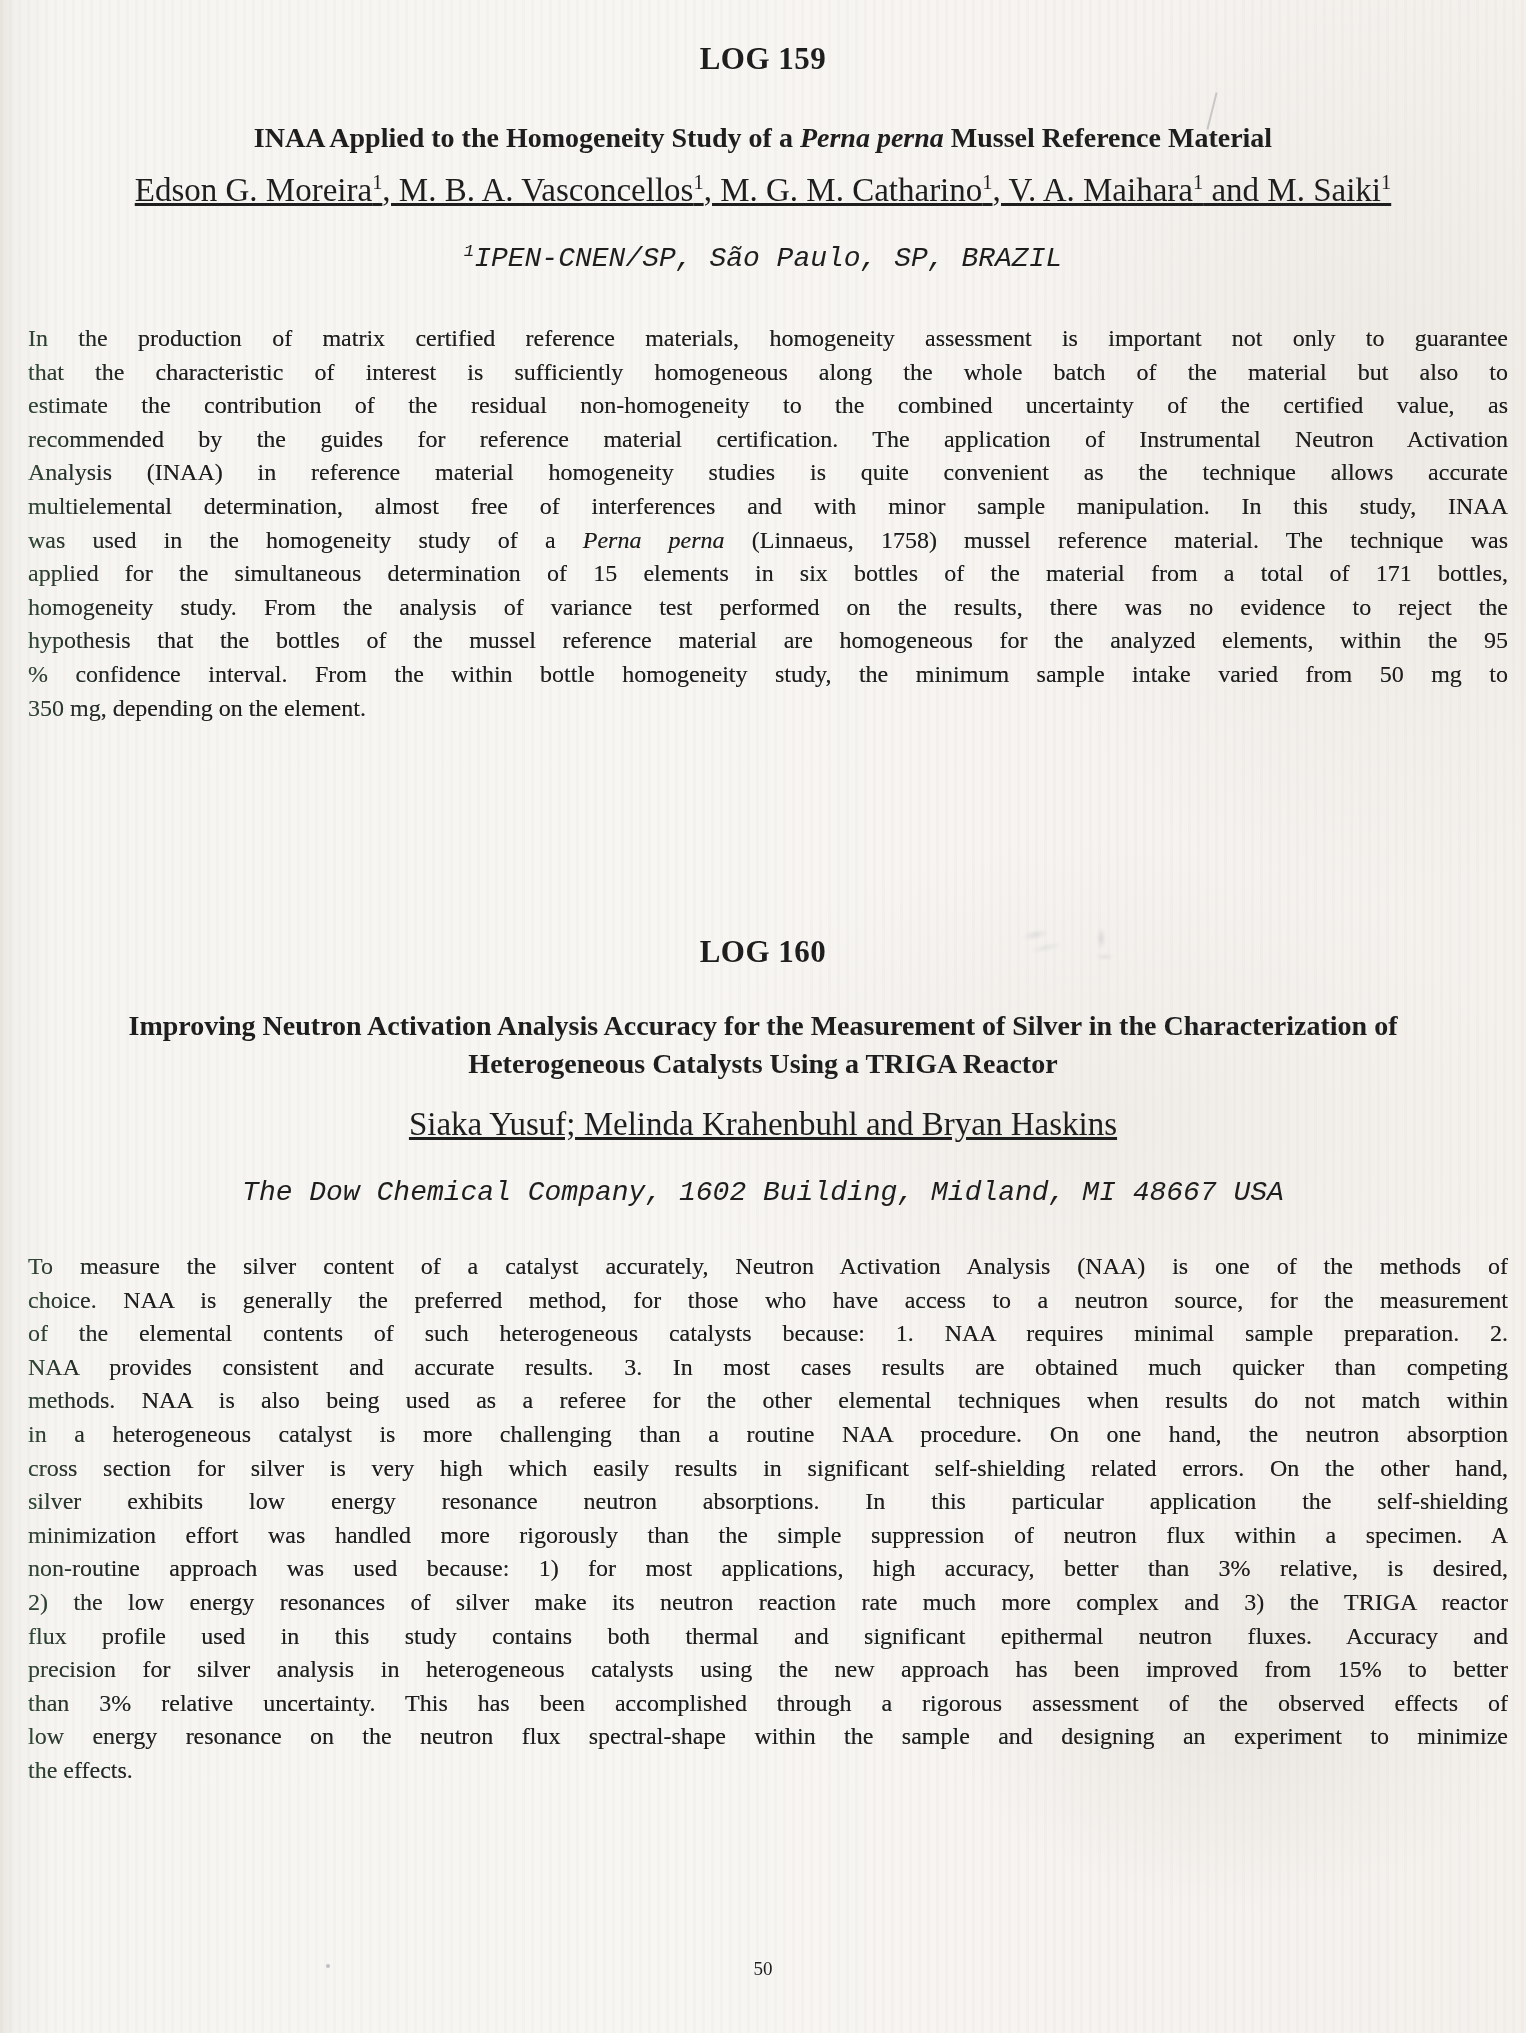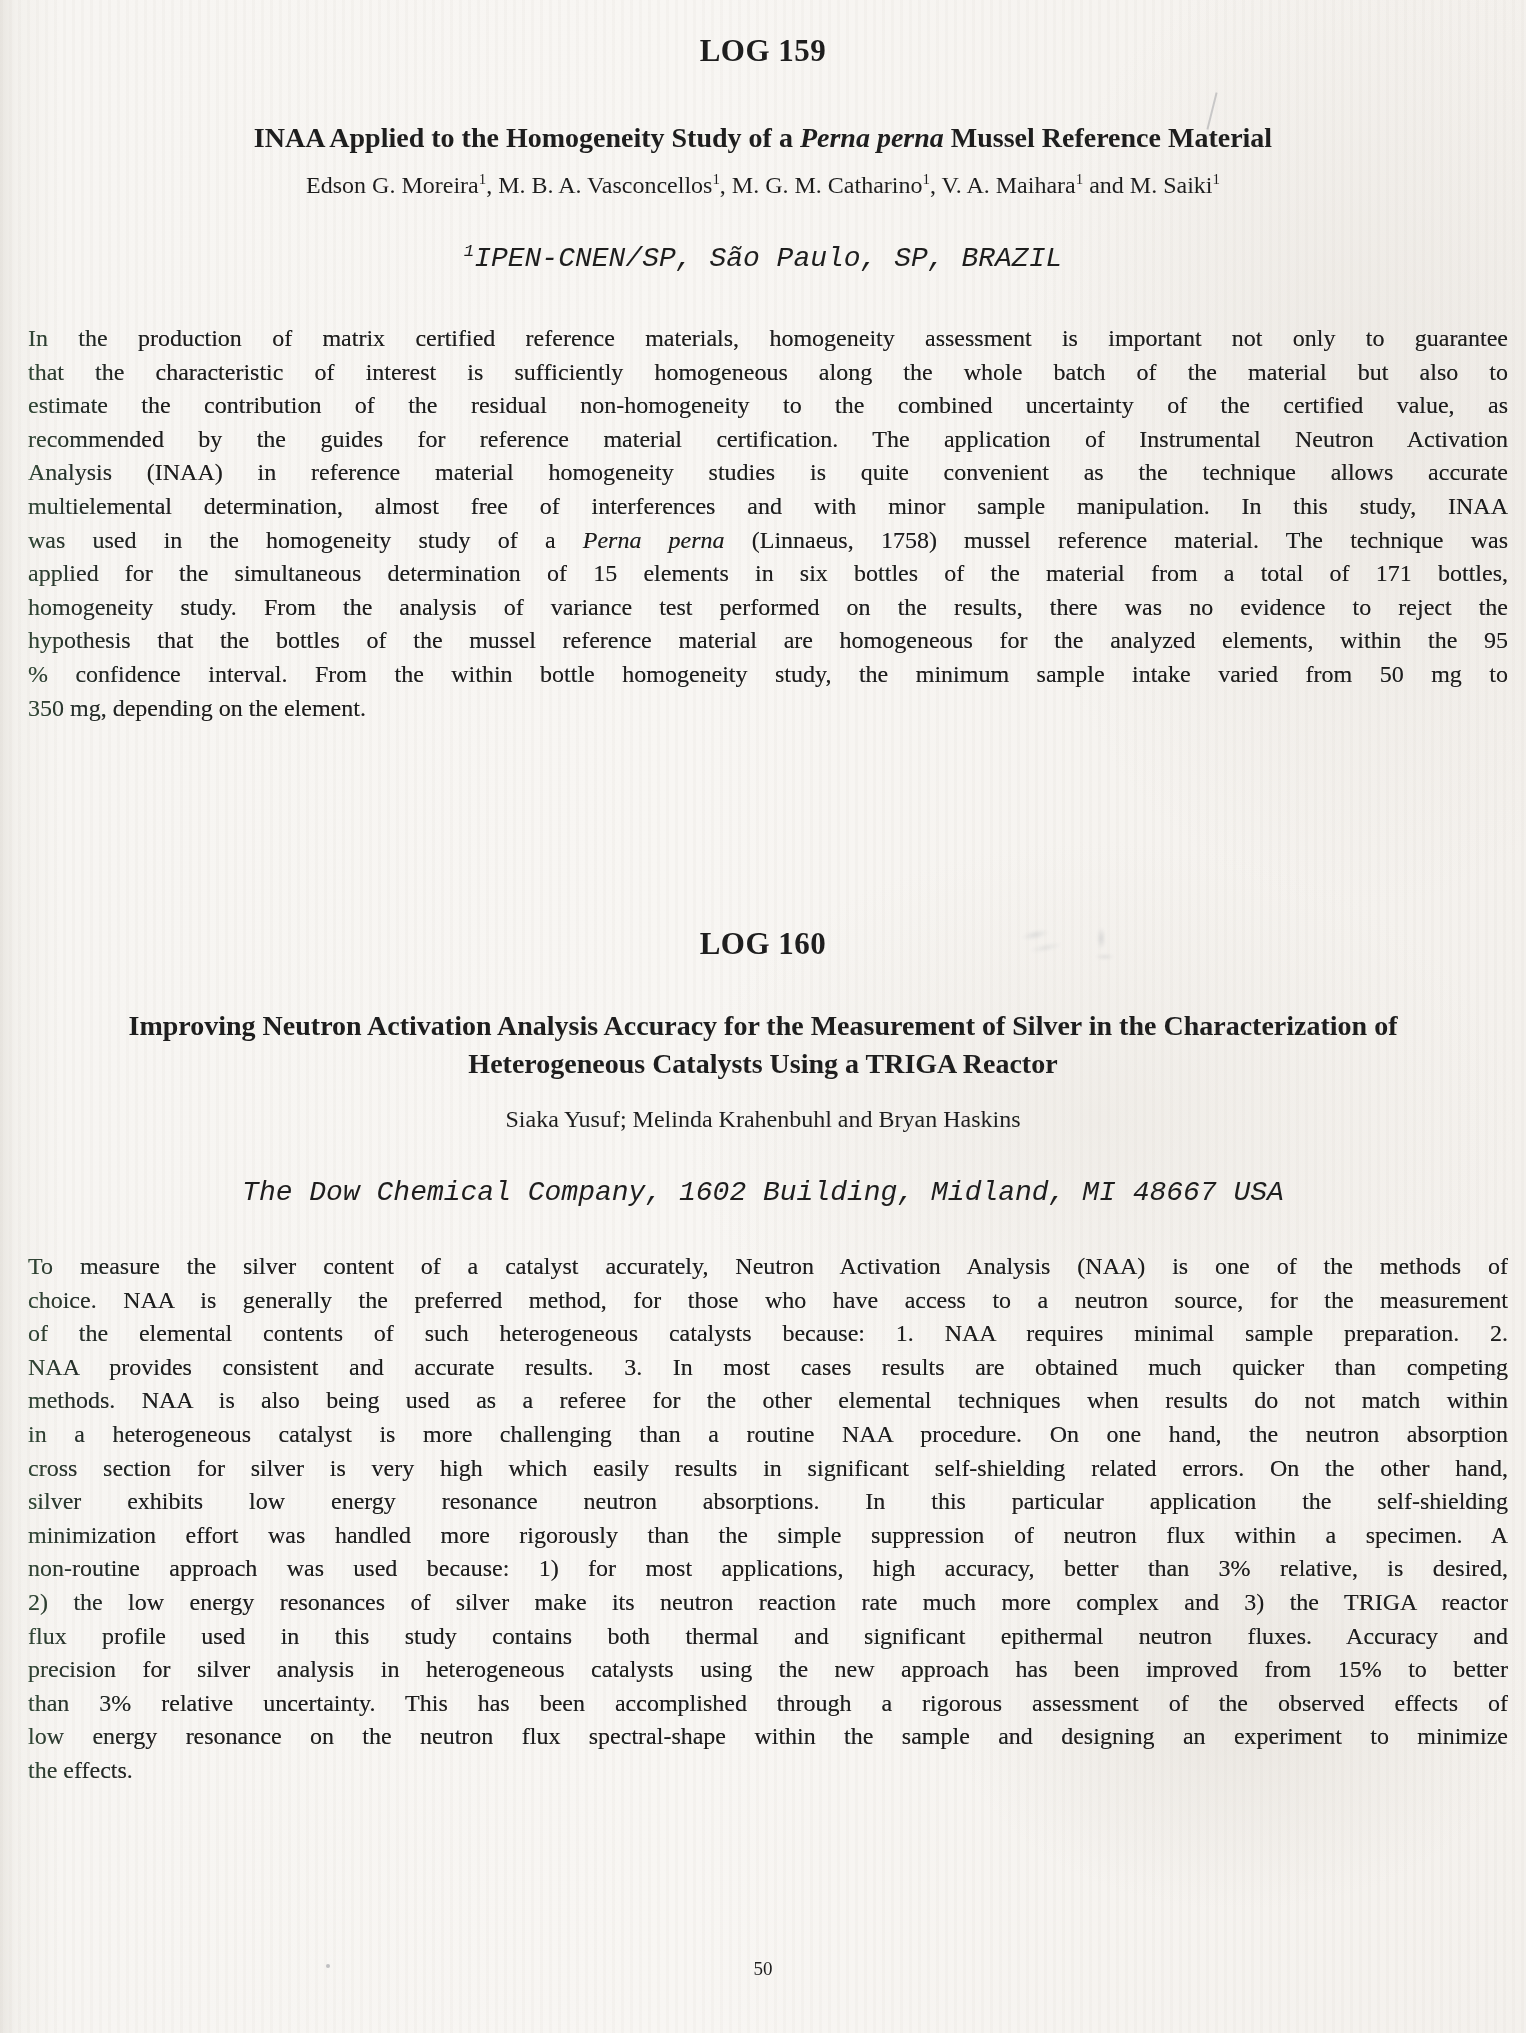--- a/index.html
+++ b/index.html
@@ -25,31 +25,32 @@
   .centered {
     position: absolute;
     left: 0;
     right: 0;
     text-align: center;
   }
   .log-id {
     font-weight: bold;
     font-size: 31px;
     letter-spacing: 0.5px;
-    margin: 0;
+    margin: 8px;
   }
   .title {
     font-weight: bold;
     font-size: 28px;
     line-height: 38px;
     margin: 11px;
   }
   .authors {
-    font-size: 24px;
+    font-size: 33px;
     margin: 0;
+    text-decoration: underline;
   }
   .affiliation {
     font-size: 28px;
     font-style: italic;
     margin: 0;
     font-family: Liberation Mono, monospace;
   }
   .abs-body {
     position: absolute;
     left: 28px;

